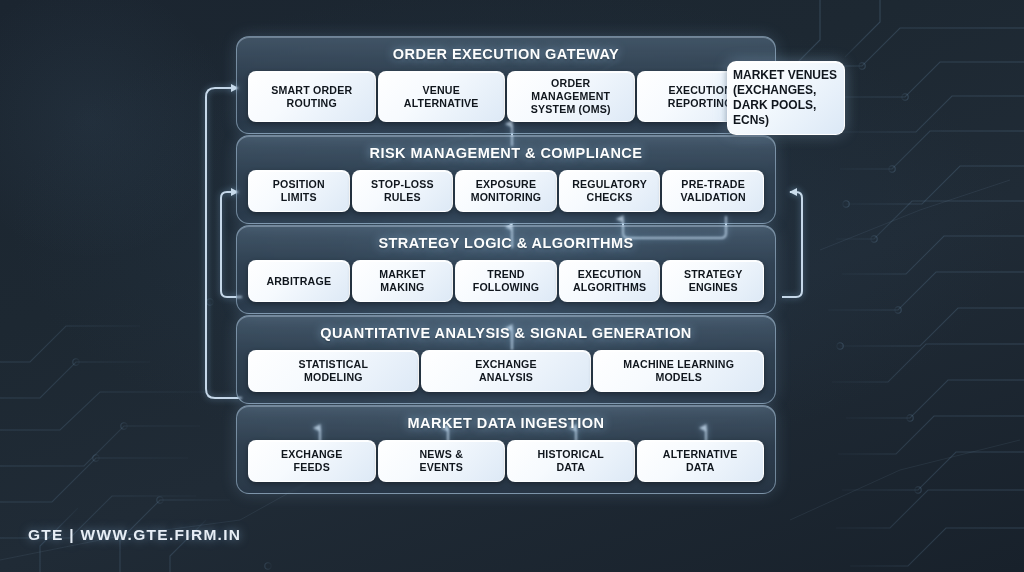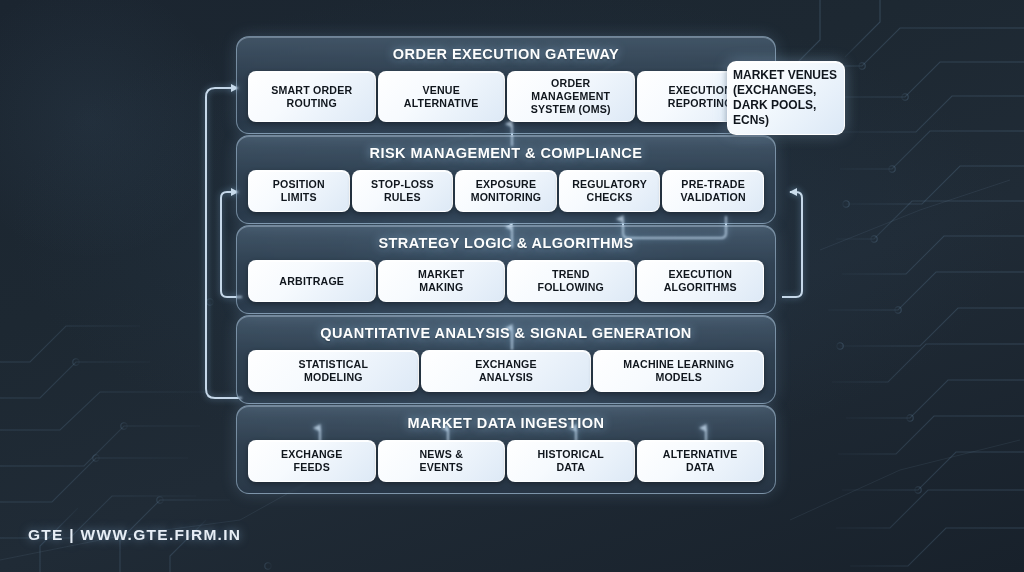--- a/index.html
+++ b/index.html
@@ -272,20 +272,22 @@
     <section class="panel">
       <div class="panel-title">STRATEGY LOGIC &amp; ALGORITHMS</div>
       <div class="chips">
         <div class="chip">ARBITRAGE</div>
         <div class="chip">MARKET
 MAKING</div>
         <div class="chip">TREND
 FOLLOWING</div>
         <div class="chip">EXECUTION
 ALGORITHMS</div>
+        <div class="chip">STRATEGY
+ENGINES</div>
       </div>
     </section>
 
     <section class="panel">
       <div class="panel-title">QUANTITATIVE ANALYSIS &amp; SIGNAL GENERATION</div>
       <div class="chips">
         <div class="chip">STATISTICAL
 MODELING</div>
         <div class="chip">EXCHANGE
 ANALYSIS</div>

